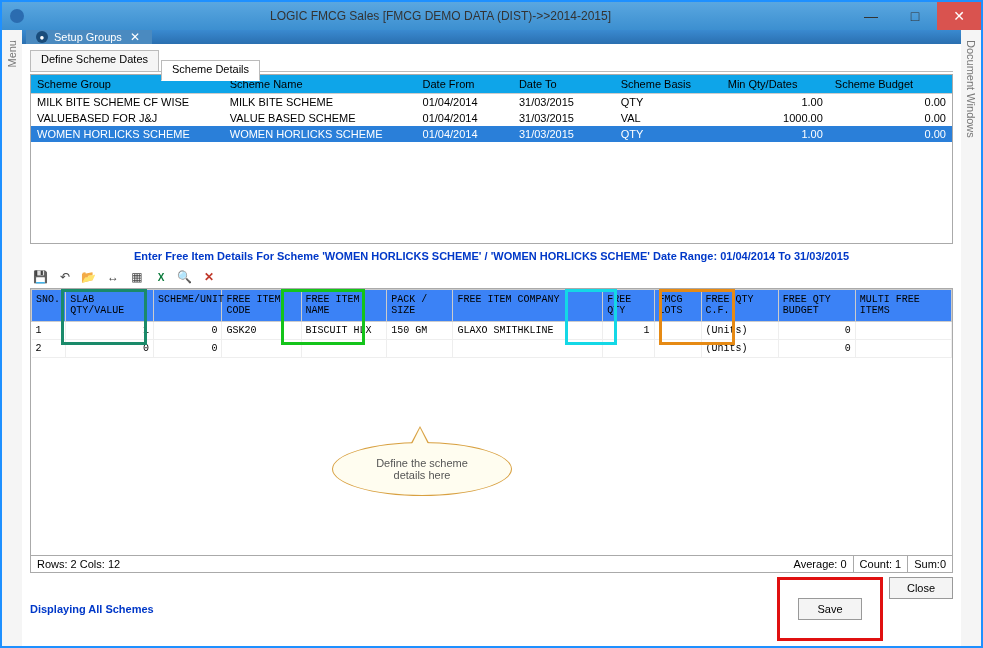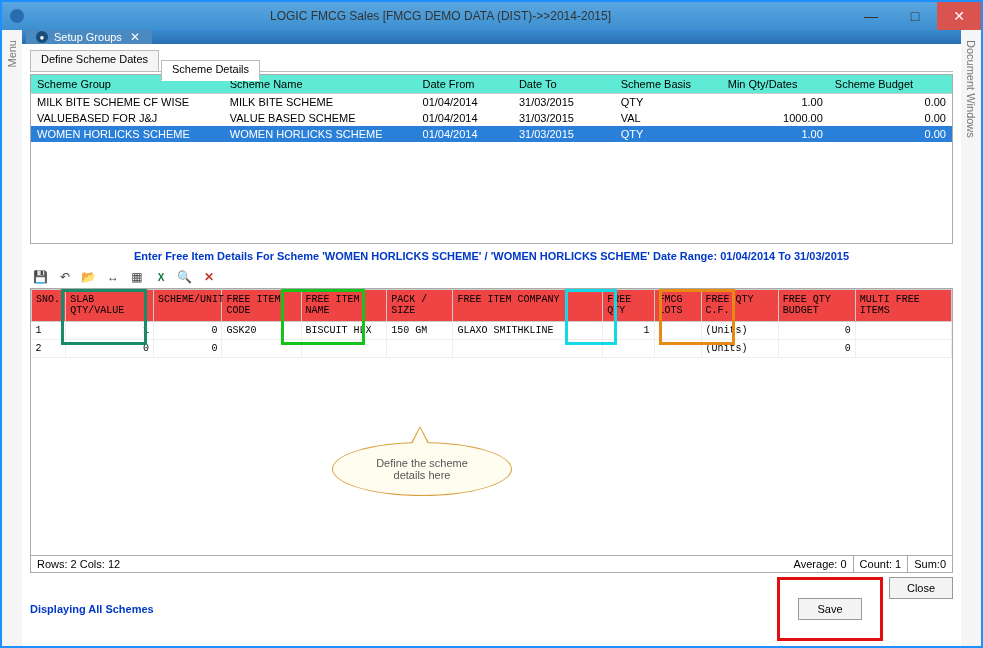--- a/index.html
+++ b/index.html
@@ -25,35 +25,35 @@
   .doc-tab .close-x { color: #fff; font-size: 12px; padding: 0 2px; }
 
   .content-area { flex: 1; background: #fff; padding: 6px 8px 8px 8px; display: flex; flex-direction: column; }
 
   .sub-tabs { display: flex; border-bottom: 1px solid #bbb; height: 22px; }
   .sub-tab { padding: 2px 10px; border: 1px solid #bbb; border-bottom: none; background: #f5f5f5; margin-right: 2px; font-size: 11px; }
   .sub-tab.active { background: #fff; border-bottom: 1px solid #fff; position: relative; top: 10px; }
 
   .grid1-wrap { border: 1px solid #aaa; height: 170px; overflow: hidden; background: #fff; margin-top: 2px; }
   table.grid { width: 100%; border-collapse: collapse; }
-  table.grid th { text-align: left; font-weight: normal; font-size: 11px; padding: 3px 6px; border-bottom: 1px solid #ccc; background: #5eead4; }
+  table.grid th { text-align: left; font-weight: normal; font-size: 11px; padding: 3px 6px; border-bottom: 1px solid #ccc; background: #0ea5e9; }
   table.grid td { font-size: 11px; padding: 2px 6px; }
   table.grid tr.selected td { background: #2a7fd9; color: #fff; }
   .right { text-align: right; }
 
   .instruction { color: #0038c8; font-weight: bold; font-size: 11px; text-align: center; padding: 6px 0 4px 0; }
 
   .toolbar { height: 22px; display: flex; align-items: center; gap: 6px; padding: 0 2px; }
   .tool-btn { width: 18px; height: 18px; display: inline-flex; align-items: center; justify-content: center; font-size: 12px; color: #444; }
   .tool-btn.excel { color: #0a7a3a; font-weight: bold; font-size: 10px; }
   .tool-btn.delete { color: #c0392b; font-weight: bold; }
 
   .grid2-wrap { border: 1px solid #aaa; height: 268px; overflow: hidden; background: #fff; position: relative; }
   table.grid2 { width: 100%; border-collapse: collapse; table-layout: fixed; }
-  table.grid2 th { text-align: left; font-weight: normal; font-size: 10px; font-family: "Courier New", monospace; padding: 4px 4px; border: 1px solid #ccc; background: #ef4444; vertical-align: top; height: 32px; }
+  table.grid2 th { text-align: left; font-weight: normal; font-size: 10px; font-family: "Courier New", monospace; padding: 4px 4px; border: 1px solid #ccc; background: #3b82f6; vertical-align: top; height: 32px; }
   table.grid2 td { font-size: 10px; font-family: "Courier New", monospace; padding: 3px 4px; border-right: 1px solid #eee; border-bottom: 1px solid #eee; }
 
   .highlight { position: absolute; border: 3px solid; pointer-events: none; }
 
   .callout { position: absolute; left: 330px; top: 440px; }
   .callout .bubble { border: 1px solid #d8a040; background: #fffdf0; padding: 14px 28px; border-radius: 50%; text-align: center; font-size: 11px; color: #555; width: 180px; height: 54px; display: flex; align-items: center; justify-content: center; }
   .callout .tail { position: absolute; top: -14px; left: 80px; width: 0; height: 0; border-left: 8px solid transparent; border-right: 8px solid transparent; border-bottom: 16px solid #fffdf0; }
   .callout .tail-border { position: absolute; top: -16px; left: 79px; width: 0; height: 0; border-left: 9px solid transparent; border-right: 9px solid transparent; border-bottom: 17px solid #d8a040; }
 
   .status-row { display: flex; justify-content: space-between; border: 1px solid #aaa; border-top: none; font-size: 11px; }

